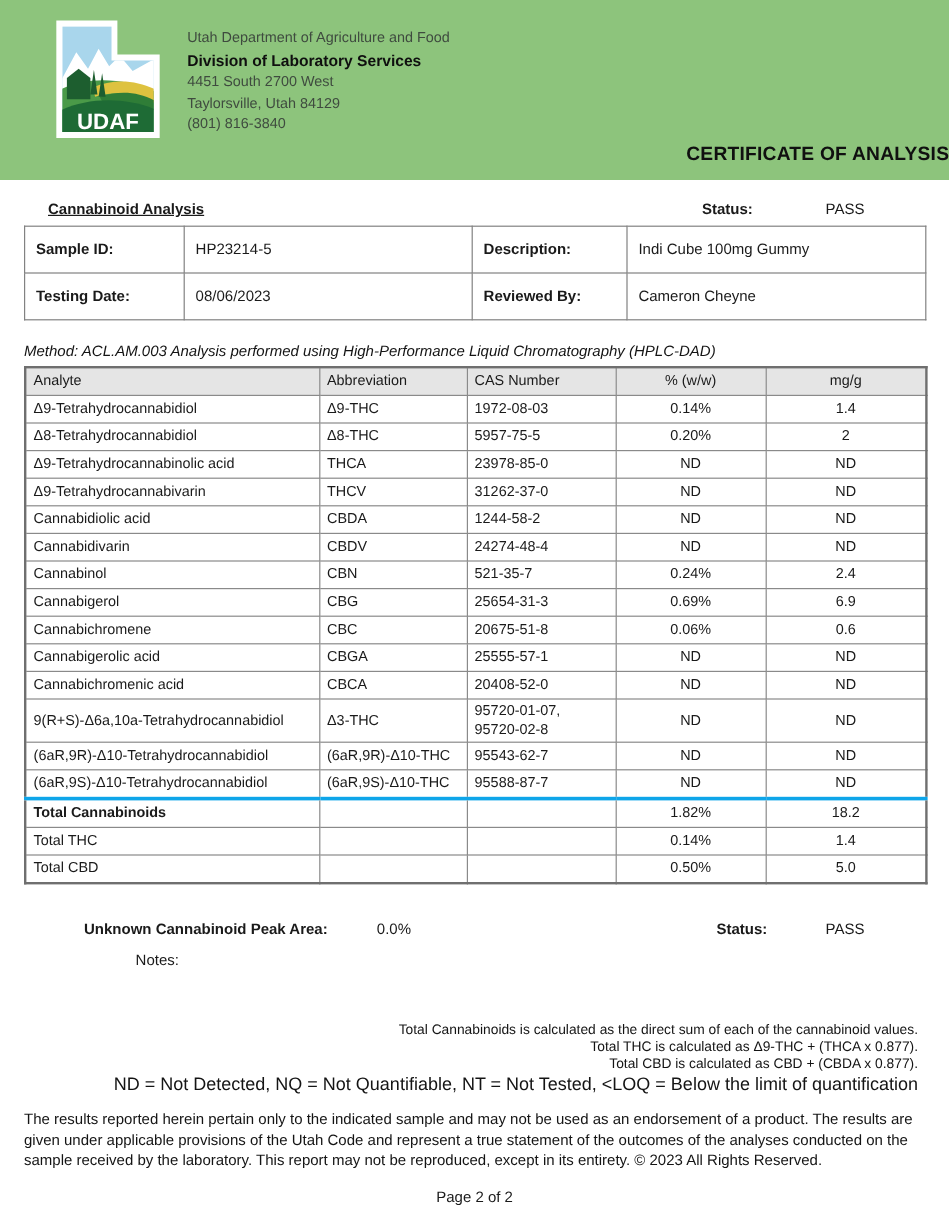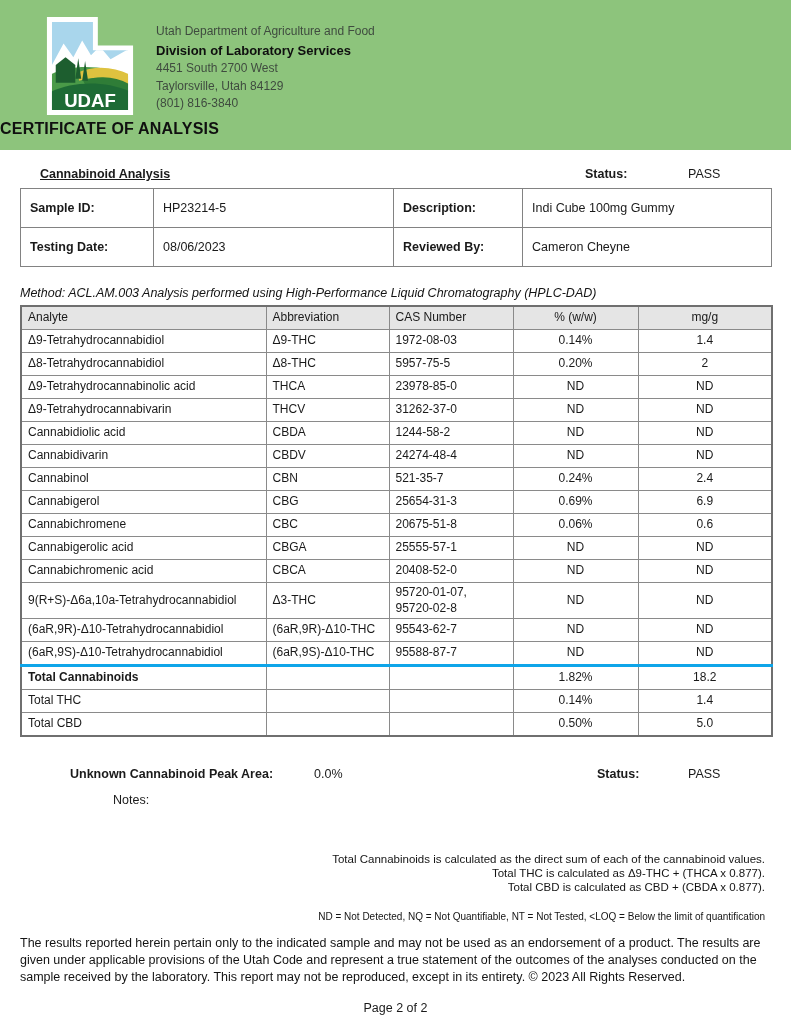--- a/index.html
+++ b/index.html
@@ -9,21 +9,21 @@
     overflow:hidden;
   }
   .page{width:791px;height:1024px;position:relative;}
 
   
   .header{background:#8dc47c;height:150px;box-sizing:border-box;padding-top:14px;overflow:hidden;}
   .header-row{display:flex;margin-left:44px;}
   .logo svg{width:92px;height:104px;display:block;}
   .agency-block{margin-left:20px;padding-top:9px;font-size:12px;line-height:1.48;color:#3f4b3f;}
   .division{font-weight:bold;color:#0f0f0f;font-size:13px;}
-  .cert-title{text-align:left;font-weight:bold;font-size:16px;letter-spacing:.2px;color:#101010;margin-top:2px;}
+  .cert-title{text-align:right;font-weight:bold;font-size:16px;letter-spacing:.2px;color:#101010;margin-top:2px;}
 
   
   .content{padding:0 20px;}
 
   .status-row{position:relative;height:15px;margin-top:17px;font-size:12.5px;}
   .status-row .section-title{position:absolute;left:20px;font-weight:bold;text-decoration:underline;}
   .status-row .status-label{position:absolute;left:565px;font-weight:bold;}
   .status-row .status-value{position:absolute;left:668px;}
 
   table{border-collapse:collapse;table-layout:fixed;}
@@ -44,21 +44,21 @@
 
   .unknown-row{position:relative;height:16px;margin-top:30px;font-size:12.5px;}
   .unknown-row .u-label{position:absolute;left:50px;font-weight:bold;}
   .unknown-row .u-value{position:absolute;left:294px;}
   .unknown-row .status-label{position:absolute;left:577px;font-weight:bold;}
   .unknown-row .status-value{position:absolute;left:668px;}
 
   .notes-row{margin-top:10px;margin-left:93px;font-size:12.5px;}
 
   .calc-notes{margin-top:46px;text-align:right;font-size:11.5px;line-height:1.2;padding-right:6px;color:#141414;}
-  .legend{margin-top:16px;text-align:right;font-size:10px;padding-right:6px;color:#141414;}
+  .legend{margin-top:0;text-align:right;font-size:15px;padding-right:6px;color:#141414;}
   .disclaimer{margin:13px 0 0 0;font-size:12.5px;line-height:1.38;color:#141414;}
   .page-num{text-align:center;margin-top:15px;font-size:12.5px;}
 </style>
 </head>
 <body>
 
 <div class="page">
 
   <header class="header">
     <div class="header-row">

